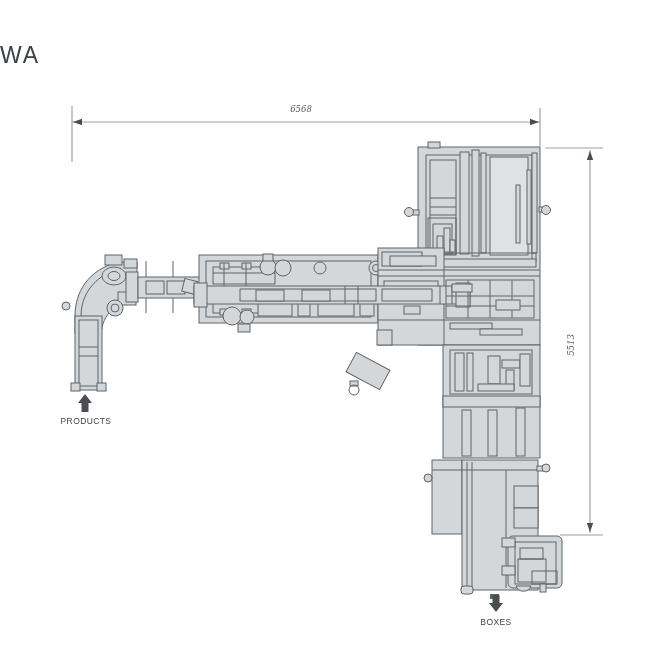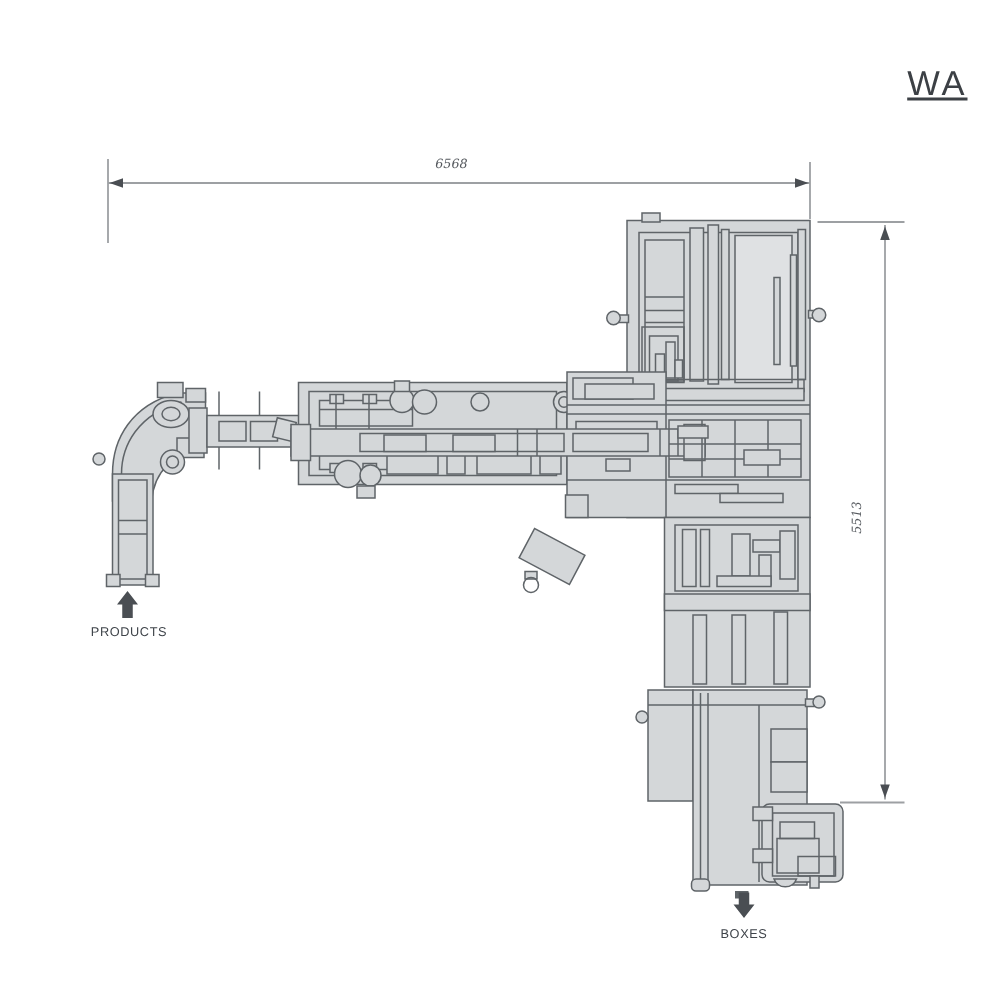--- a/index.html
+++ b/index.html
@@ -9,22 +9,22 @@
     --machine-stroke:#5f6468;
     --dimension-line:#9da0a3;
     --arrow:#4a4e53;
     --dim-text:#55595e;
     --title-text:#3c4045;
     --label-text:#3f444a;
   }
   html,body{margin:0;padding:0;background:var(--background);}
   .page{position:relative;width:665px;height:665px;background:var(--background);
         font-family:"Liberation Sans",sans-serif;overflow:hidden;}
-  .drawing-title{position:absolute;top:42px;left:0;right:20px;text-align:right;
-        font-size:23px;letter-spacing:2px;color:var(--title-text);font-weight:400;text-decoration:underline;}
+  .drawing-title{position:absolute;top:42px;left:0;right:20px;text-align:left;
+        font-size:23px;letter-spacing:2px;color:var(--title-text);font-weight:400;}
   svg{position:absolute;top:0;left:0;}
   .mfill{fill:var(--machine-fill);stroke:var(--machine-stroke);stroke-width:1;}
   .mlight{fill:var(--machine-fill-light);stroke:var(--machine-stroke);stroke-width:1;}
   .mline{fill:none;stroke:var(--machine-stroke);stroke-width:1;}
   .mdark{fill:var(--machine-stroke);stroke:none;}
   .dim{fill:none;stroke:var(--dimension-line);stroke-width:1.2;}
   .arrow{fill:var(--arrow);stroke:none;}
   .dimtext{fill:var(--dim-text);font-family:"DejaVu Serif",serif;
            font-style:italic;font-size:8.5px;}
   .flowlabel{fill:var(--label-text);font-family:"Liberation Sans",sans-serif;

